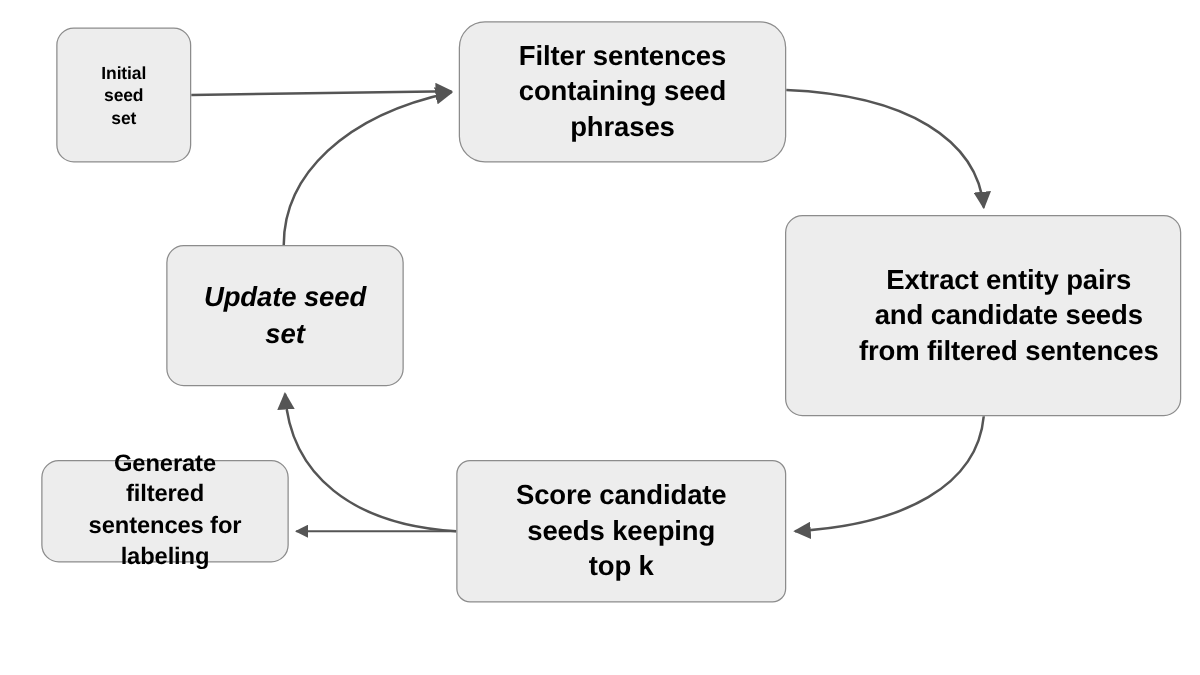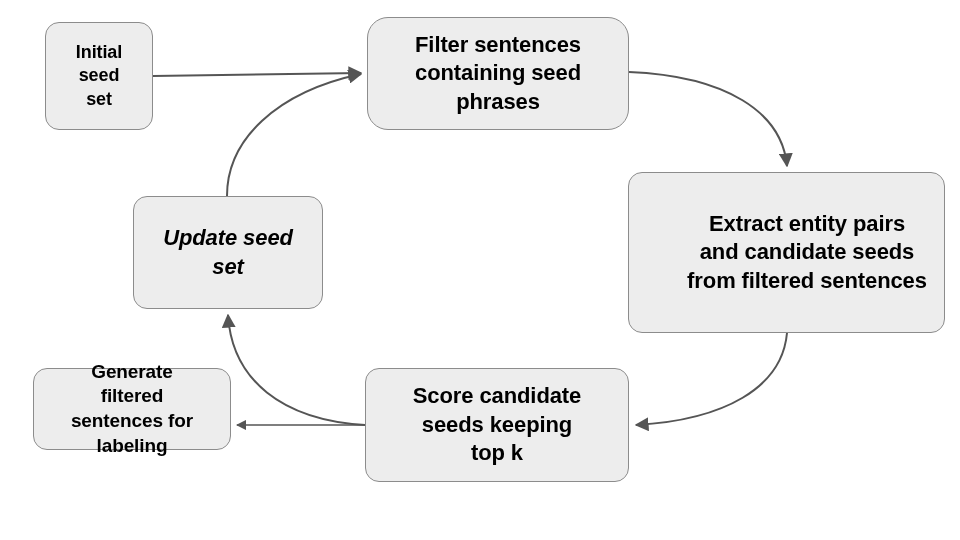--- a/index.html
+++ b/index.html
@@ -35,35 +35,36 @@
     text-align: center;
     color: #000000;
     font-weight: bold;
     line-height: 1.30;
     letter-spacing: -0.1px;
     white-space: pre-line;
     z-index: 2;
   }
   .n-initial-seed-set {
     left: 45px; top: 22px; width: 108px; height: 108px;
-    font-size: 18px;
+    font-size: 14px;
   }
   .n-filter-sentences {
     left: 367px; top: 17px; width: 262px; height: 113px;
     font-size: 22px;
     border-radius: 21px;
   }
   .n-extract-entity-pairs {
     left: 628px; top: 172px; width: 317px; height: 161px;
     font-size: 22px;
     padding-left: 41px;
   }
   .n-score-candidate-seeds {
     left: 365px; top: 368px; width: 264px; height: 114px;
     font-size: 22px;
+    border-radius: 11px;
   }
   .n-generate-filtered-sentences {
     left: 33px; top: 368px; width: 198px; height: 82px;
     font-size: 19px;
   }
   .n-update-seed-set {
     left: 133px; top: 196px; width: 190px; height: 113px;
     font-size: 22px;
     font-style: italic;
   }

